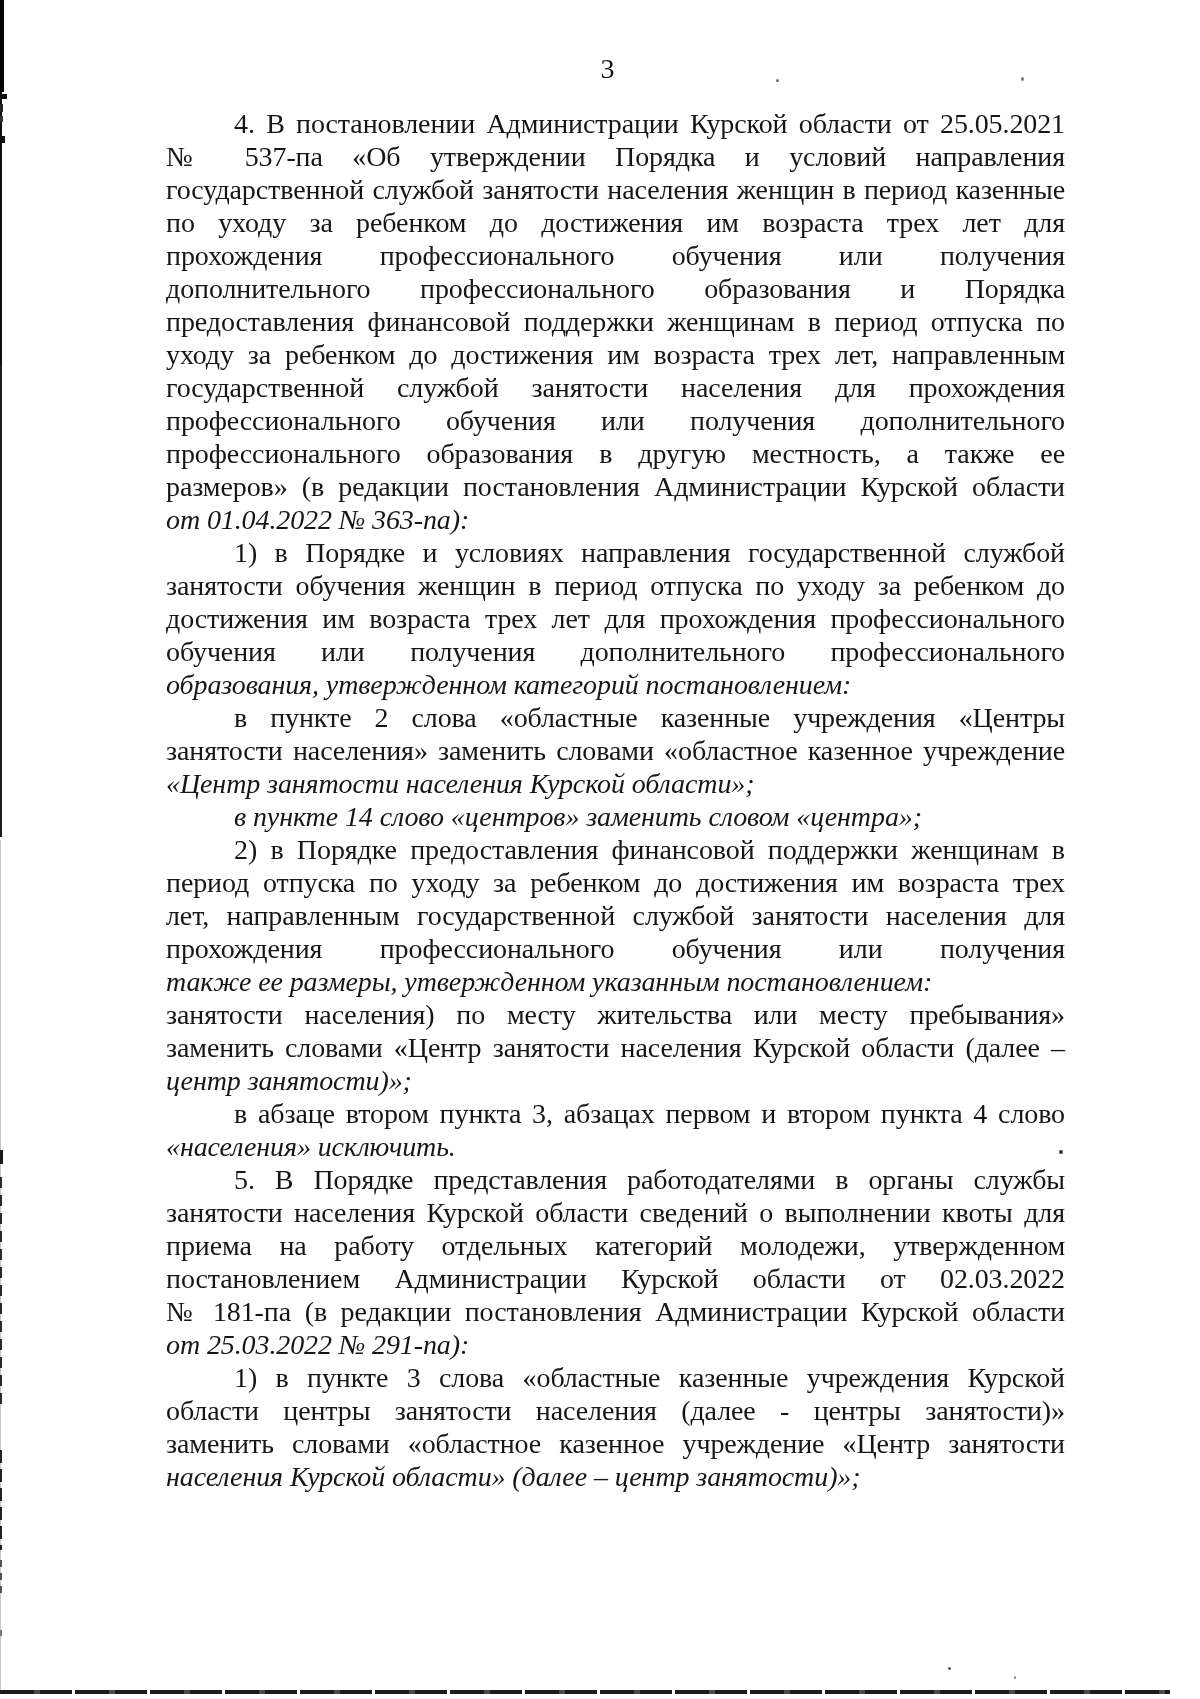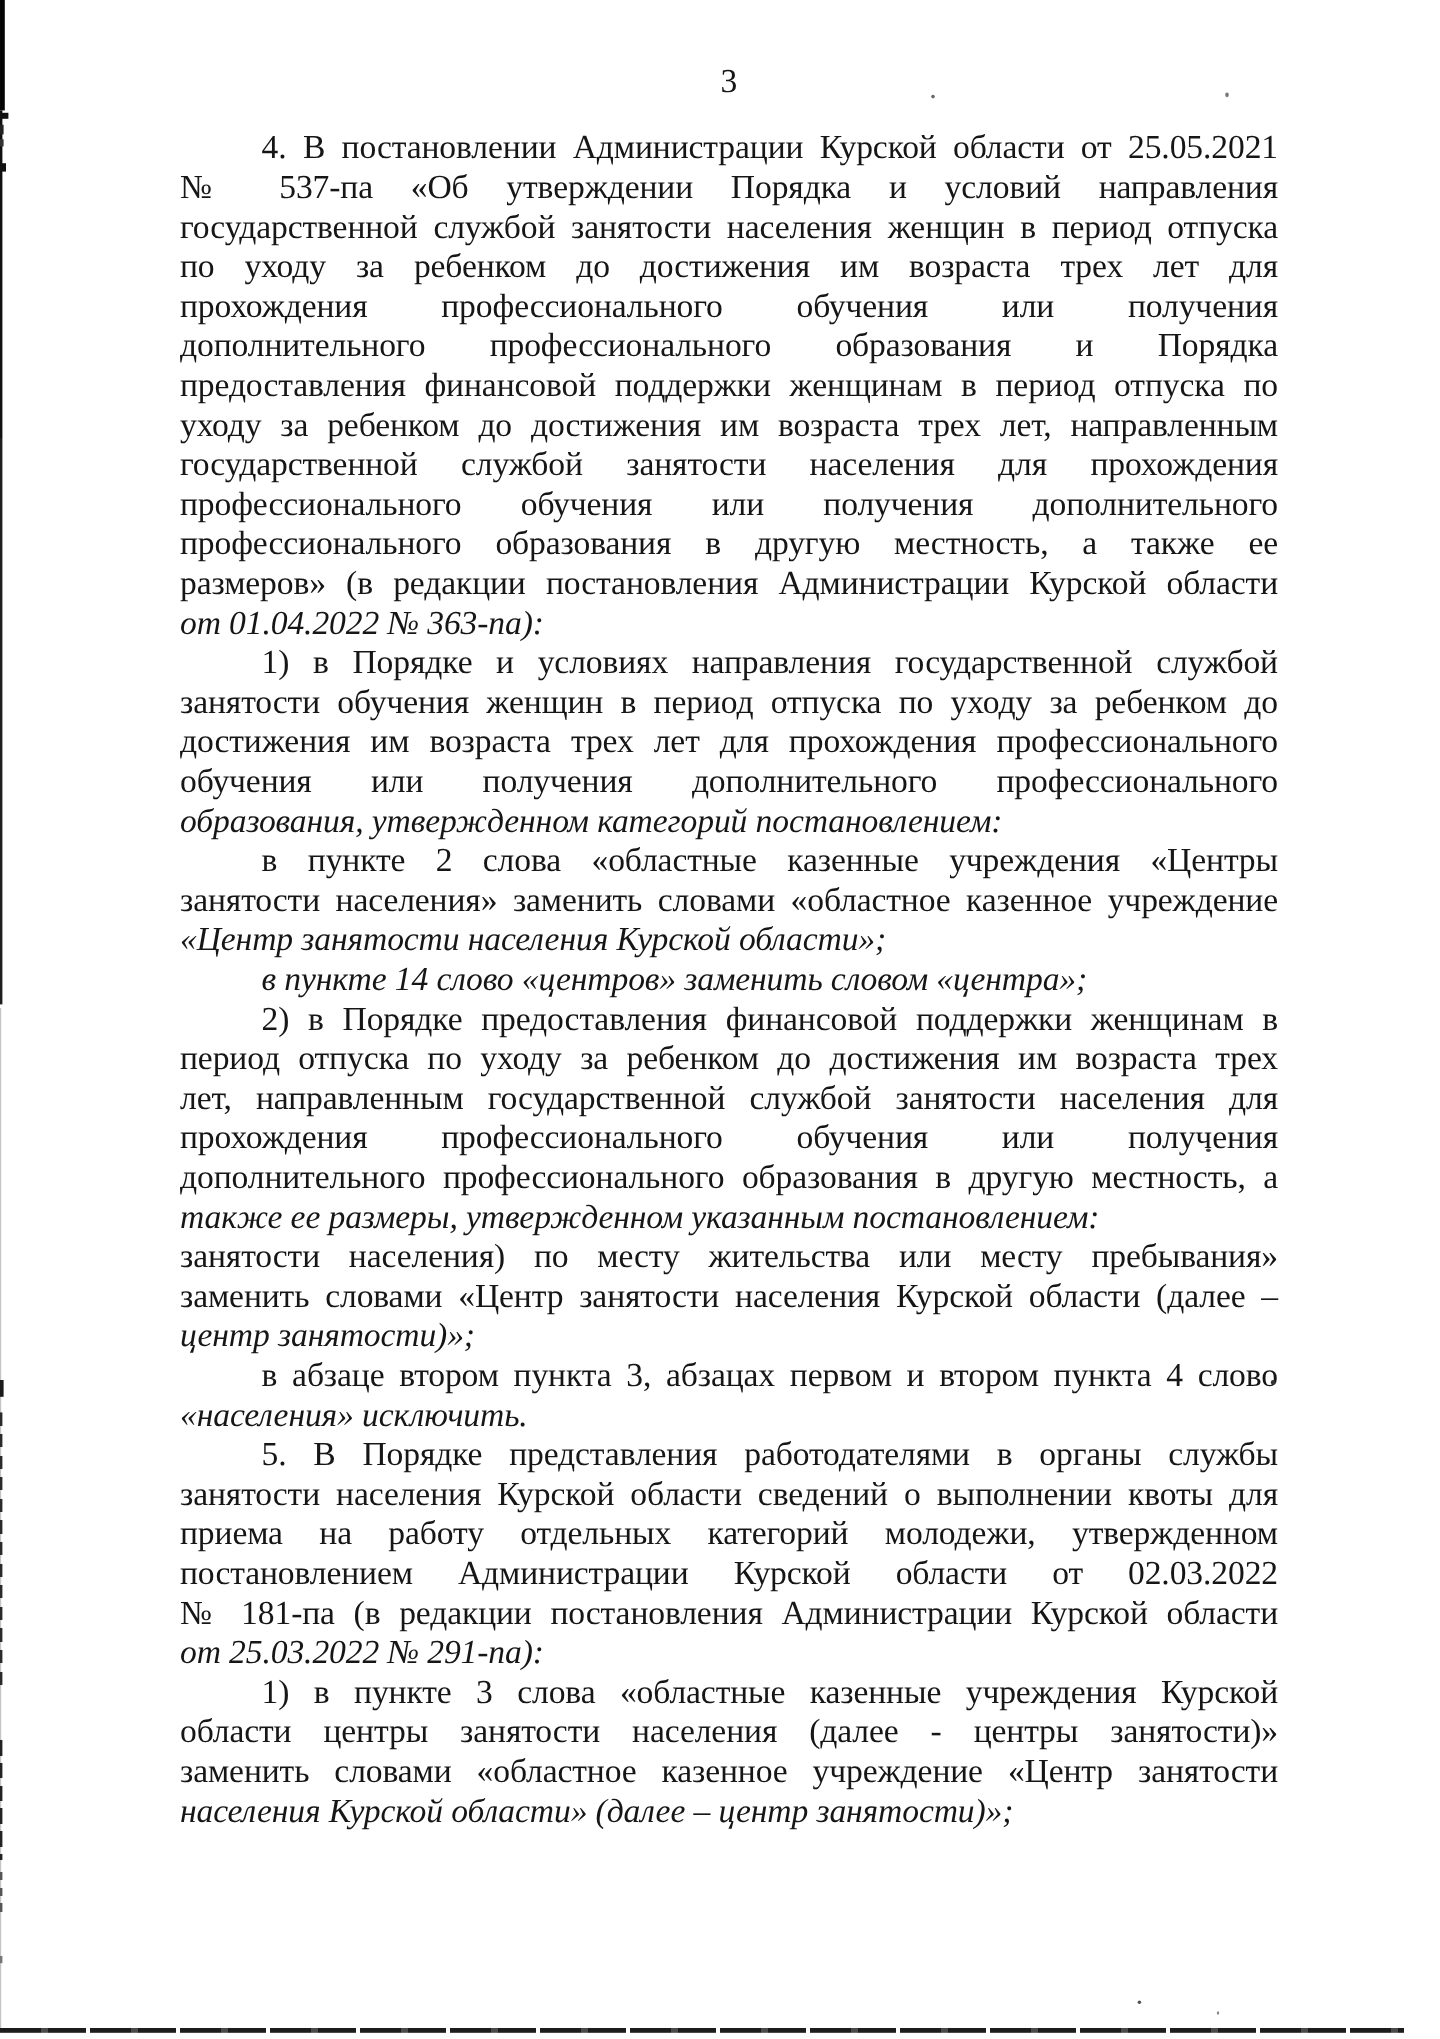--- a/index.html
+++ b/index.html
@@ -34,20 +34,21 @@
     line-height: 33px;
     letter-spacing: -0.1px;
   }
   .para { margin: 0; padding: 0; }
   .line {
     text-align: justify;
     text-align-last: justify;
     height: 33px;
     overflow: visible;
     white-space: normal;
+    margin-left: 16px;
   }
   .line.first { text-indent: 68px; }
   .line.last { text-align-last: left; font-style: italic; }
 
   
   .artifact { position: absolute; pointer-events: none; }
   .left-bar-top    { left: 0; top: 0;    width: 4px; height: 92px;  background: #050505; }
   .left-bar-mid    { left: 0; top: 92px; width: 2px; height: 273px; background: #101010; }
   .left-bar-low    { left: 0; top: 365px; width: 2px; height: 472px; background: #1e1e1e; }
   .left-line-faint { left: 0; top: 840px; width: 1px; height: 850px; background: #c4c4c4; }
@@ -85,21 +86,21 @@
 <body>
 
 <div class="page">
 
   <div class="page-number">3</div>
 
   <div class="doc-body">
       <div class="para">
         <div class="line first">4. В постановлении Администрации Курской области от 25.05.2021</div>
         <div class="line">№ 537-па «Об утверждении Порядка и условий направления</div>
-        <div class="line">государственной службой занятости населения женщин в период отпуска</div>
+        <div class="line">государственной службой занятости населения женщин в период казенные</div>
         <div class="line">по уходу за ребенком до достижения им возраста трех лет для</div>
         <div class="line">прохождения профессионального обучения или получения</div>
         <div class="line">дополнительного профессионального образования и Порядка</div>
         <div class="line">предоставления финансовой поддержки женщинам в период отпуска по</div>
         <div class="line">уходу за ребенком до достижения им возраста трех лет, направленным</div>
         <div class="line">государственной службой занятости населения для прохождения</div>
         <div class="line">профессионального обучения или получения дополнительного</div>
         <div class="line">профессионального образования в другую местность, а также ее</div>
         <div class="line">размеров» (в редакции постановления Администрации Курской области</div>
         <div class="line last">от 01.04.2022 № 363-па):</div>
@@ -117,21 +118,20 @@
         <div class="line last">«Центр занятости населения Курской области»;</div>
       </div>
       <div class="para">
         <div class="line first last">в пункте 14 слово «центров» заменить словом «центра»;</div>
       </div>
       <div class="para">
         <div class="line first">2) в Порядке предоставления финансовой поддержки женщинам в</div>
         <div class="line">период отпуска по уходу за ребенком до достижения им возраста трех</div>
         <div class="line">лет, направленным государственной службой занятости населения для</div>
         <div class="line">прохождения профессионального обучения или получения</div>
-        <div class="line">дополнительного профессионального образования в другую местность, а</div>
         <div class="line last">также ее размеры, утвержденном указанным постановлением:</div>
       </div>
       <div class="para">
         <div class="line">занятости населения) по месту жительства или месту пребывания»</div>
         <div class="line">заменить словами «Центр занятости населения Курской области (далее –</div>
         <div class="line last">центр занятости)»;</div>
       </div>
       <div class="para">
         <div class="line first">в абзаце втором пункта 3, абзацах первом и втором пункта 4 слово</div>
         <div class="line last">«населения» исключить.</div>

